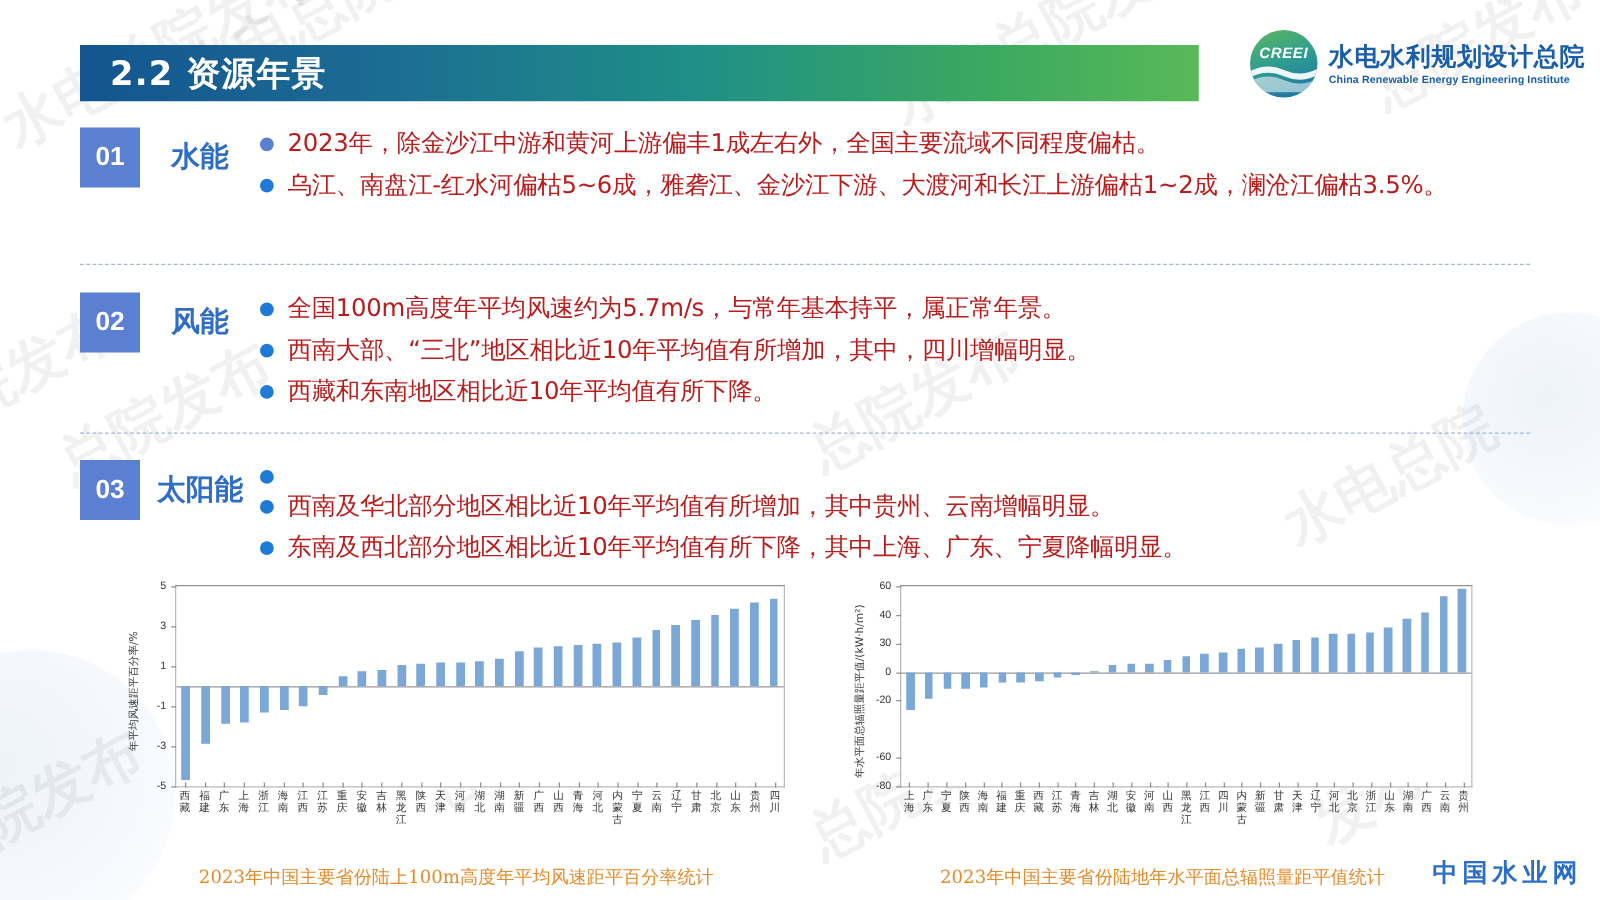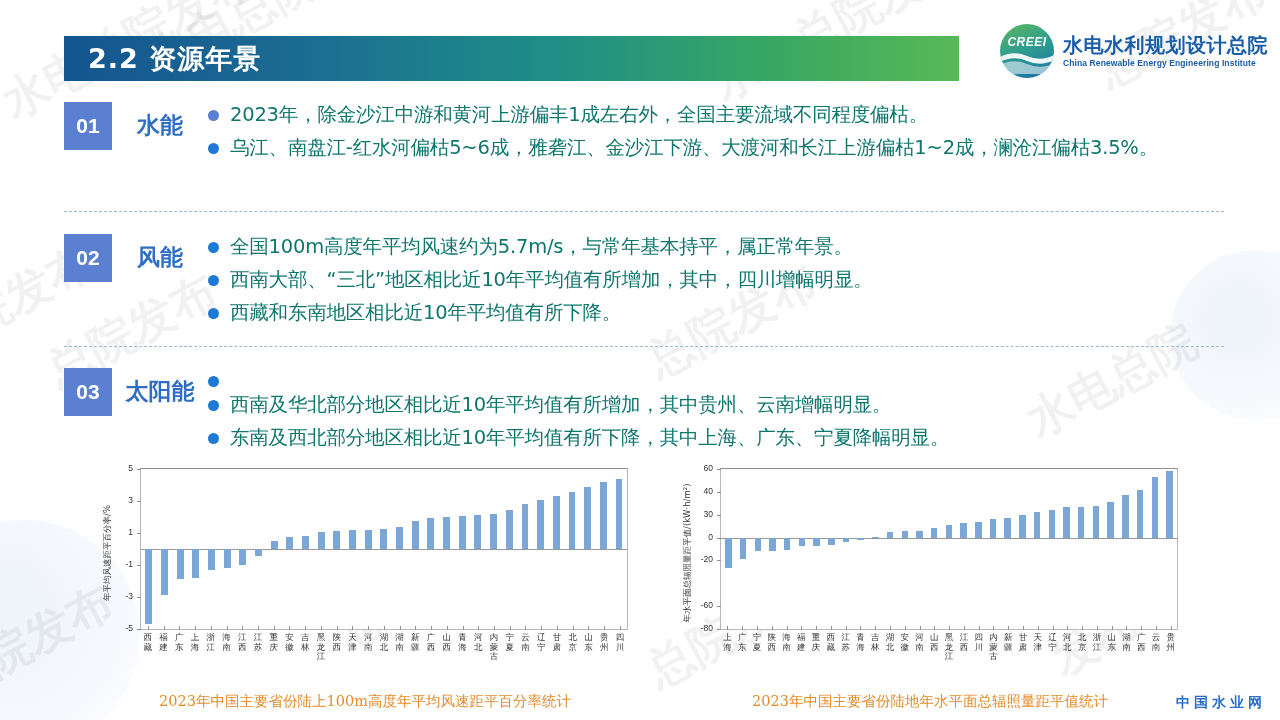--- a/index.html
+++ b/index.html
@@ -71,21 +71,21 @@
     font-family:"DejaVu Sans",sans-serif;
     margin-top:14px;
   }
   .bullets{flex:1 1 auto;padding-top:4px;}
   .bullet{display:flex;align-items:flex-start;margin-bottom:3px;}
   .dot{
     flex:0 0 11px;width:11px;height:11px;border-radius:50%;
     margin-top:10px;margin-right:11px;
   }
   .bullet-txt{
-    font-size:19.5px;line-height:30px;color:#0f766e;
+    font-size:19.5px;line-height:30px;color:#b91c1c;
     font-family:"DejaVu Sans",sans-serif;
     letter-spacing:-.2px;
   }
   .divider{
     position:absolute;left:64px;width:1160px;height:0;
     border-top:1px dashed #9db7d8;z-index:2;
   }
   #div0{top:211px;}
   #div1{top:346px;}
 
@@ -138,21 +138,21 @@
 
   
   .brand{position:absolute;right:14px;bottom:8px;z-index:4;text-align:center;}
   .brand .l1{font-size:22px;font-weight:800;line-height:22px;font-family:"Liberation Sans",sans-serif;}
   .brand .l1 .r{color:#e23b2e;}
   .brand .l1 .o{color:#f5a21f;}
   .brand .l1 .g{color:#3aa64a;}
   .brand .l1 .b{color:#2a6ec9;}
   .brand .l1 .it{font-style:italic;color:#2a6ec9;}
   .brand .l1 .dot{font-size:10px;color:#e23b2e;}
-  .brand .l2{font-size:14px;font-weight:800;color:#2a6ec9;letter-spacing:4px;
+  .brand .l2{font-size:20px;font-weight:800;color:#2a6ec9;letter-spacing:4px;
     font-family:"DejaVu Sans",sans-serif;margin-top:1px;}
 </style>
 </head>
 <body>
 
 <div class="blob blob1"></div>
 <div class="blob blob2"></div>
 
 <div class="wm-layer">
   <div class="wm" style="left:-10px;top:10px;font-size:46px;transform:rotate(-28deg);">水电总院发布</div>

